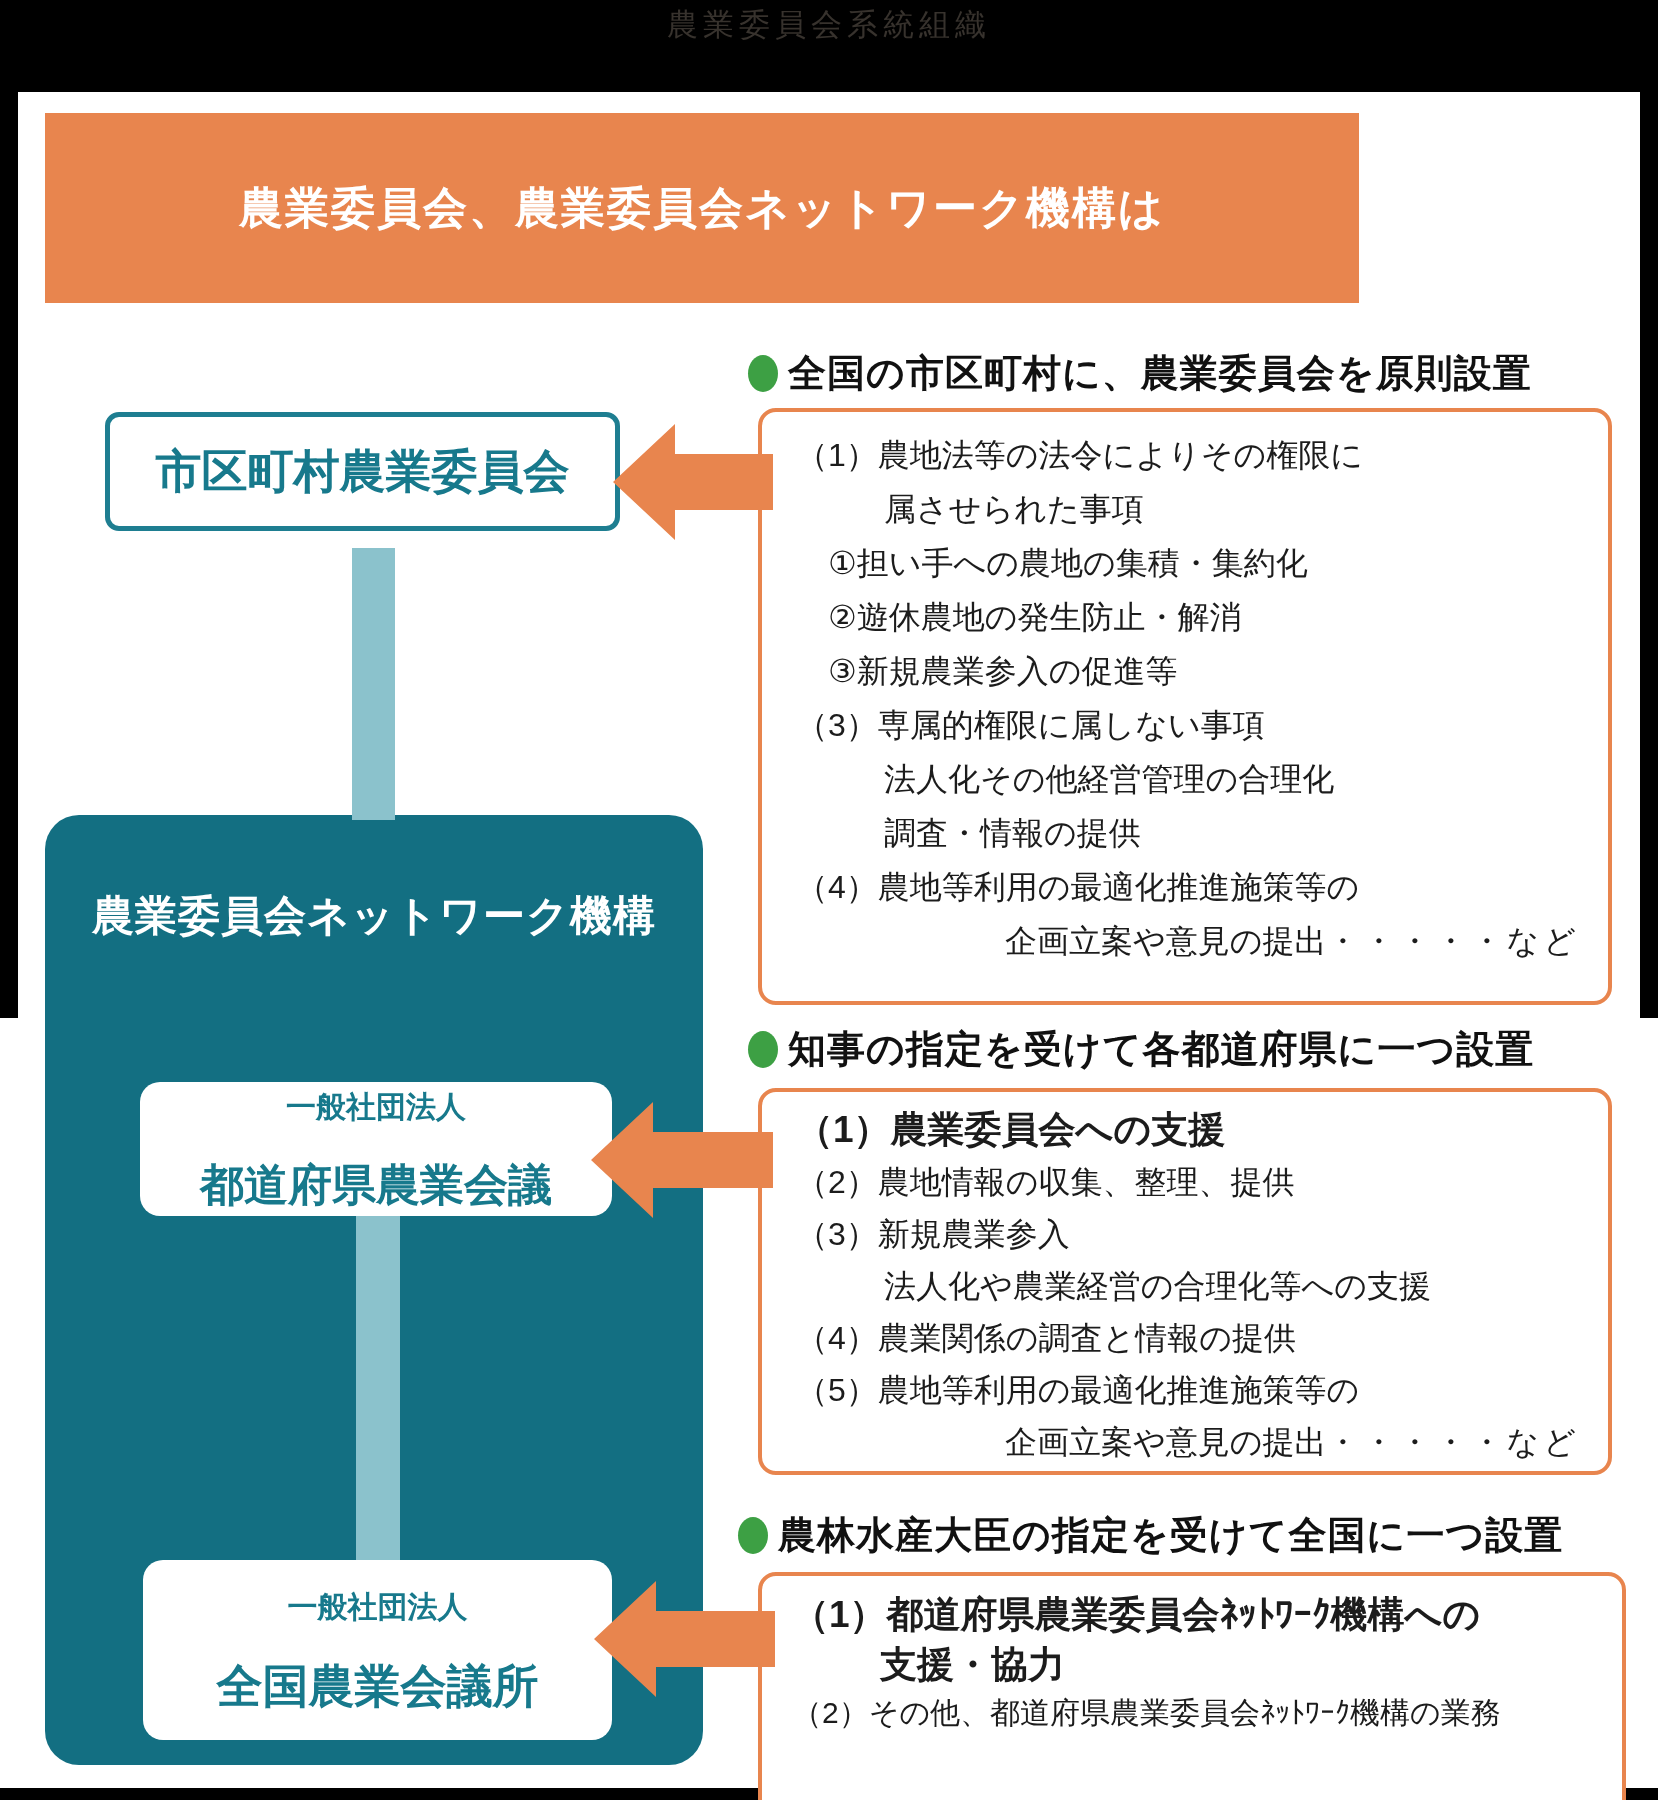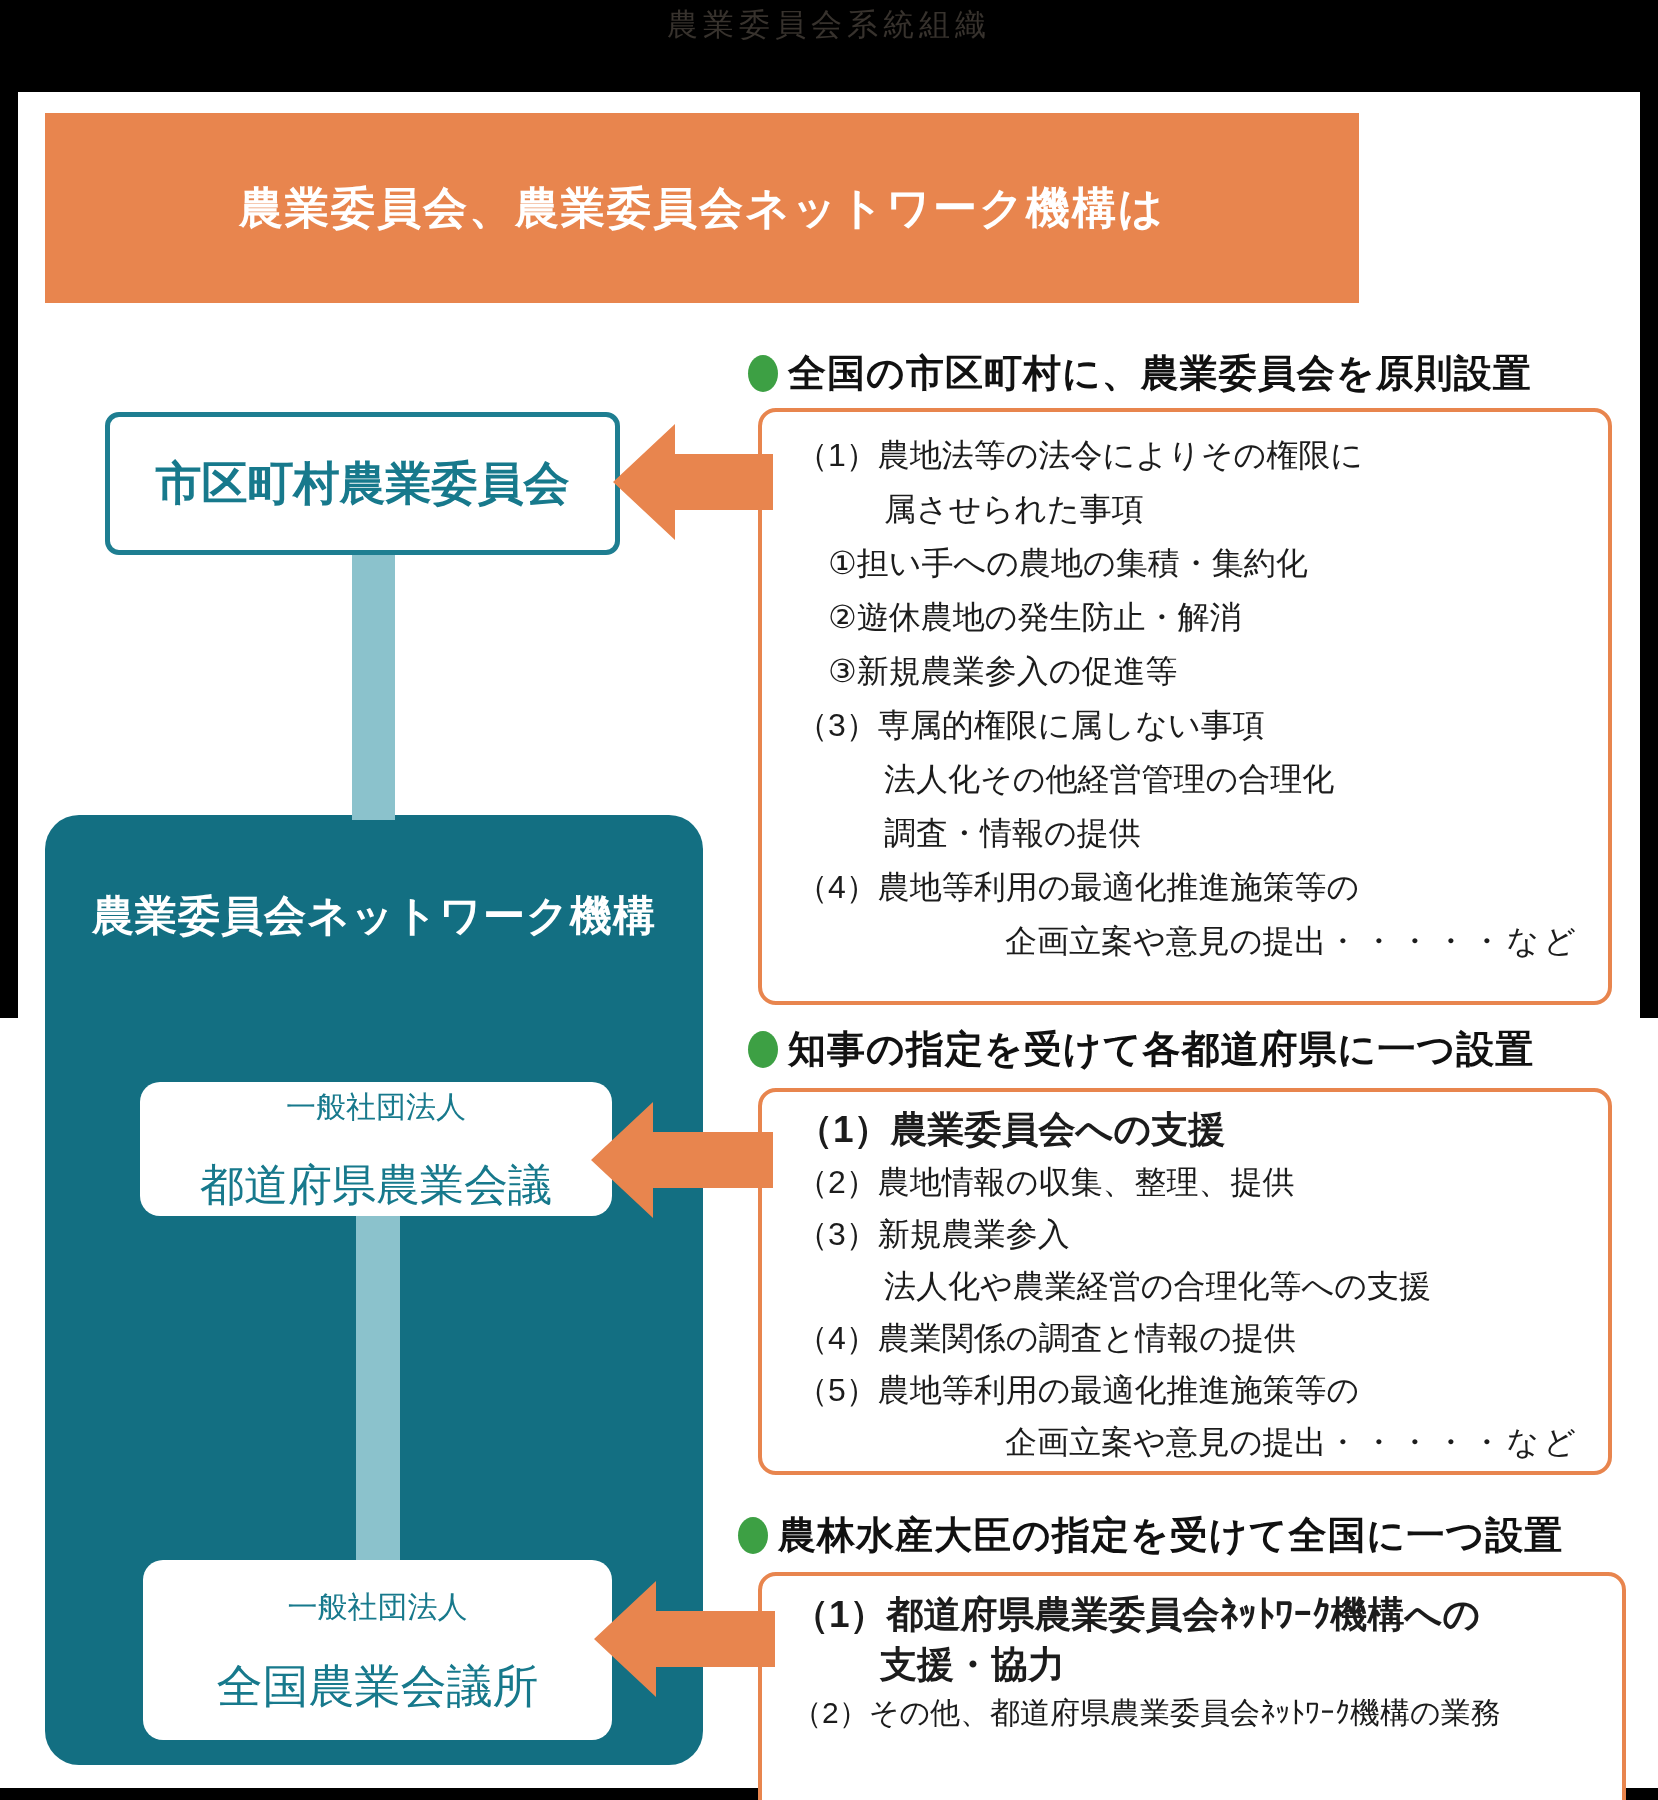--- a/index.html
+++ b/index.html
@@ -33,40 +33,40 @@
   
   .banner{
     left:45px;top:113px;width:1314px;height:190px;background:var(--orange);
     display:flex;flex-direction:column;justify-content:center;align-items:center;
     color:#fff;font-weight:bold;text-align:center;z-index:1;
   }
   .banner .l1{font-size:44px;line-height:60px;letter-spacing:2px;}
   .banner .l2{font-size:46px;line-height:62px;letter-spacing:1px;}
   
   .box-a{
-    left:105px;top:412px;width:515px;height:143px;background:#fff;
+    left:105px;top:412px;width:515px;height:119px;background:#fff;
     border:5px solid var(--teal-border);border-radius:14px;box-sizing:border-box;
     display:flex;align-items:center;justify-content:center;
     color:var(--teal-text);font-weight:bold;font-size:46px;z-index:2;
   }
   .connector{background:var(--teal-light);z-index:1;}
   .conn-1{left:352px;top:548px;width:43px;height:272px;}
   .conn-2{left:356px;top:1216px;width:44px;height:348px;}
   .teal-box{
     left:45px;top:815px;width:658px;height:950px;background:var(--teal);
     border-radius:34px;z-index:0;
   }
   .teal-label{
     left:45px;top:888px;width:658px;text-align:center;color:#fff;
     font-weight:bold;font-size:42px;letter-spacing:1px;z-index:2;
   }
   .inner-box{
     background:#fff;border-radius:20px;z-index:2;
     display:flex;flex-direction:column;justify-content:center;align-items:center;
-    color:var(--teal-text);font-weight:normal;text-align:center;gap:33px;
+    color:var(--teal-text);font-weight:bold;text-align:center;gap:33px;
   }
   .box-b{left:140px;top:1082px;width:472px;height:134px;}
   .box-c{left:143px;top:1560px;width:469px;height:180px;}
   .inner-box .sub{font-size:30px;line-height:38px;}
   .box-b .main{font-size:44px;line-height:52px;}
   .box-c .main{font-size:46px;line-height:54px;}
   
   .bullet-row{display:flex;align-items:center;z-index:3;}
   .b1{left:748px;top:348px;}
   .b2{left:748px;top:1024px;}

